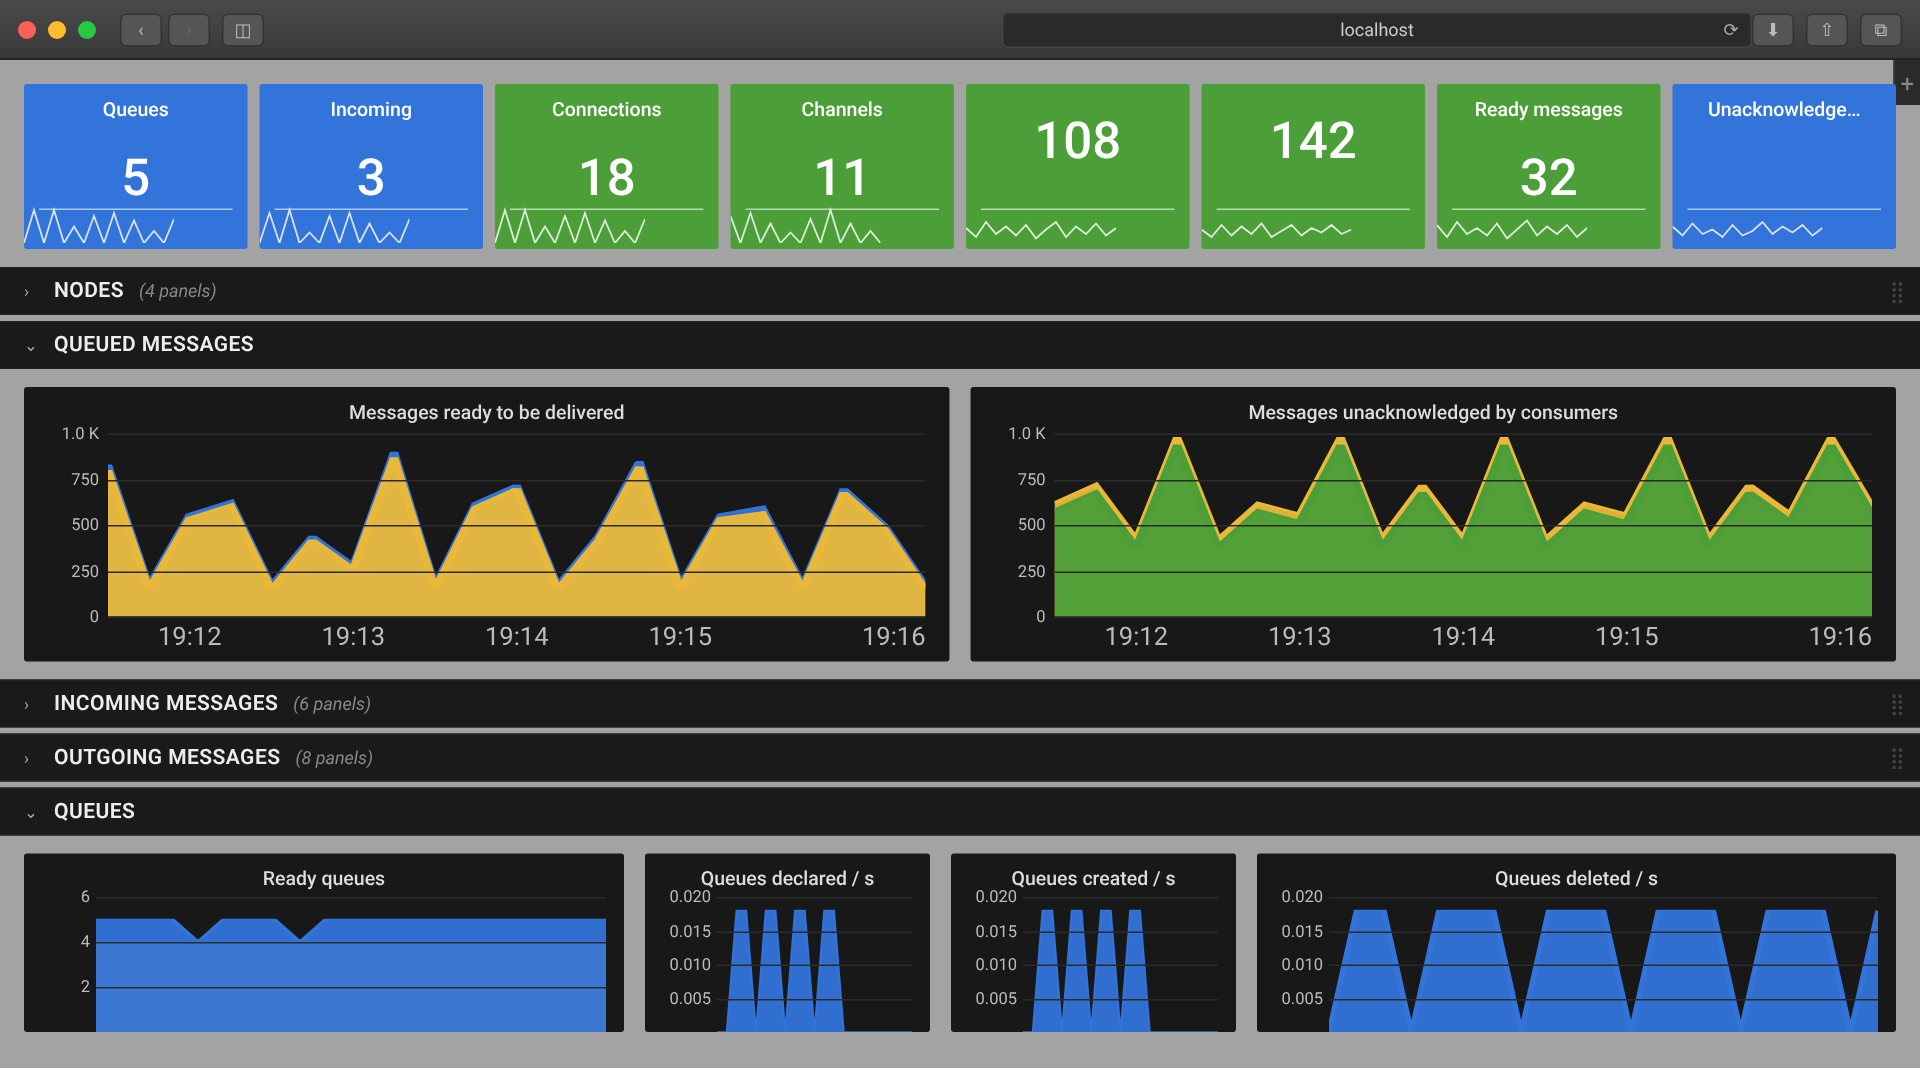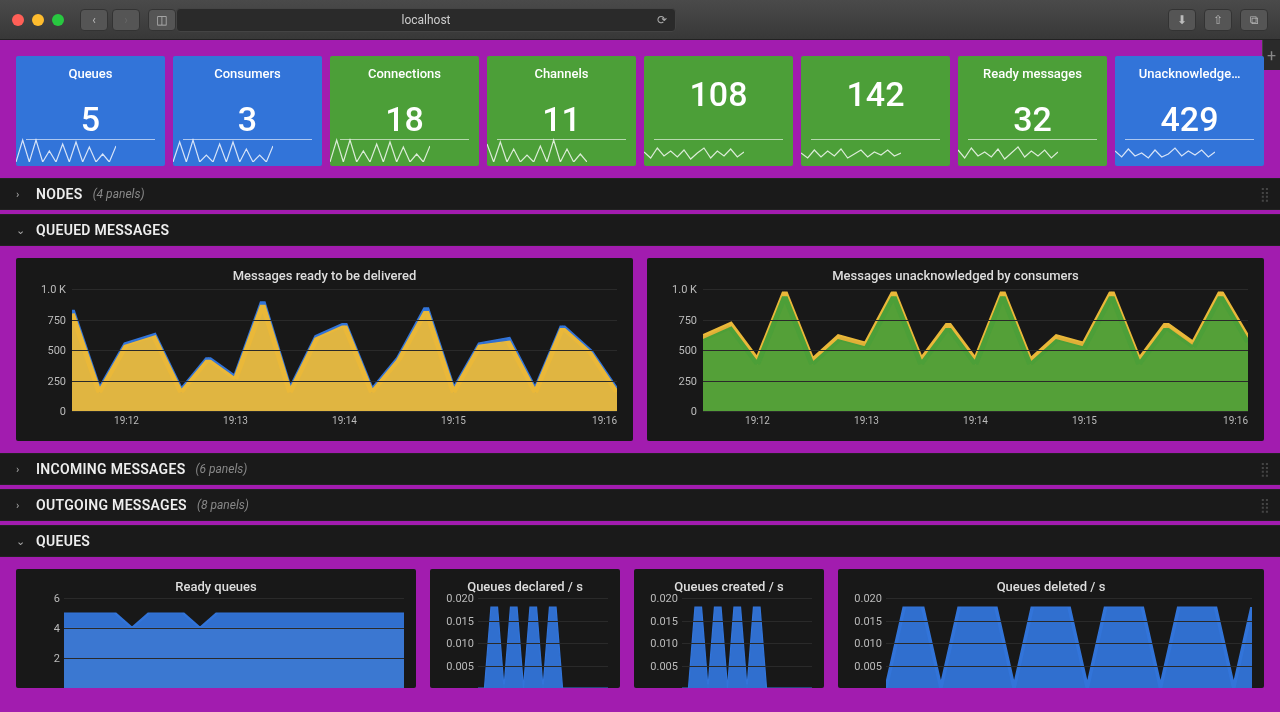--- a/index.html
+++ b/index.html
@@ -4,25 +4,25 @@
 <style>
   * { margin: 0; padding: 0; box-sizing: border-box; font-family: -apple-system, BlinkMacSystemFont, "Segoe UI", Roboto, "Helvetica Neue", sans-serif; }
   html, body { width: 1280px; height: 712px; background: #111; color: #ccc; overflow: hidden; }
   .titlebar { height: 40px; background: linear-gradient(#4a4a4a,#383838); display: flex; align-items: center; padding: 0 12px; border-bottom: 1px solid #222; }
   .traffic { display: flex; gap: 8px; }
   .dot { width: 12px; height: 12px; border-radius: 50%; }
   .red { background:#ff5f57; } .yellow { background:#febc2e; } .green { background:#28c840; }
   .nav-btns { display:flex; gap:4px; margin-left:16px; }
   .nav-btn, .tool-btn { background:#555; border:1px solid #333; border-radius:4px; width:28px; height:22px; display:flex; align-items:center; justify-content:center; color:#bbb; font-size:12px; }
   .nav-btn.dis { color:#666; }
-  .addr { flex:1; display:flex; justify-content:flex-start; }
+  .addr { flex:1; display:flex; justify-content:flex-end; }
   .addr-input { background:#2a2a2a; border:1px solid #444; border-radius:4px; height:24px; width:500px; color:#ccc; font-size:12px; text-align:center; display:flex; align-items:center; justify-content:center; position:relative; }
   .refresh { position:absolute; right:8px; top:4px; color:#aaa; }
   .right-tools { display:flex; gap:8px; }
-  .content { height: calc(712px - 40px); overflow:hidden; background:#a21caf; padding:0; }
+  .content { height: calc(712px - 40px); overflow:hidden; background:#a3a3a3; padding:0; }
   .cards { display:flex; gap:8px; padding:16px 16px 8px 16px; }
   .card { flex:1; height:110px; border-radius:2px; position:relative; overflow:hidden; }
   .card-title { text-align:center; color:#fff; font-size:13px; font-weight:500; padding-top:10px; white-space:nowrap; overflow:hidden; text-overflow:ellipsis; padding-left:6px; padding-right:6px; }
   .card-value { text-align:center; color:#fff; font-size:34px; font-weight:500; margin-top:18px; }
   .card-sp { position:absolute; bottom:4px; left:0; right:0; height:24px; }
   .card hr.sep { border:none; border-top:1px solid rgba(255,255,255,0.6); position:absolute; bottom:26px; left:10px; right:10px; }
   .blue { background:#3274d9; }
   .green {  }
   .cgreen { background:#4c9f38; }
   .row-hdr { display:flex; align-items:center; height:32px; padding:0 16px; background:#1a1a1a; border-top:1px solid #222; border-bottom:1px solid #222; margin-top:4px; position:relative; }
@@ -32,21 +32,21 @@
   .row-hdr .grip { position:absolute; right:8px; color:#444; font-size:14px; letter-spacing:2px; }
   .panels2 { display:flex; gap:14px; padding:12px 16px 8px 16px; }
   .panel { background:#181818; border-radius:2px; flex:1; padding:10px 8px 8px 8px; }
   .panel-title { text-align:center; color:#ddd; font-size:13px; font-weight:500; margin-bottom:6px; }
   .chart { position:relative; height:144px; }
   .y-axis { position:absolute; left:0; top:0; bottom:22px; width:48px; }
   .y-lbl { position:absolute; right:6px; font-size:11px; color:#bbb; transform:translateY(-50%); }
   .plot { position:absolute; left:48px; right:8px; top:0; bottom:22px; }
   .gridline { position:absolute; left:0; right:0; border-top:1px solid #2a2a2a; }
   .x-axis { position:absolute; left:48px; right:8px; bottom:0; height:18px; }
-  .x-lbl { position:absolute; font-size:10px; color:#bbb; transform:translateX(-50%); }
+  .x-lbl { position:absolute; font-size:17px; color:#bbb; transform:translateX(-50%); }
   svg { display:block; }
   .queues-row { display:flex; gap:14px; padding:12px 16px 0 16px; }
   .qpanel { background:#181818; border-radius:2px; padding:10px 8px 0 8px; overflow:hidden; }
   .qpanel .panel-title { margin-bottom:4px; }
   .qchart { position:relative; height:90px; }
   .qy { position:absolute; left:0; top:0; bottom:0; width:40px; }
   .qy .y-lbl { right:4px; }
   .qplot { position:absolute; left:40px; right:4px; top:0; bottom:0; }
   .sparkline { stroke:#fff; stroke-width:1.2; fill:none; opacity:0.8; }
   .tabedge { position:absolute; top:40px; right:0; width:18px; height:30px; background:#2a2a2a; color:#888; display:flex; align-items:center; justify-content:center; font-size:16px; border-left:1px solid #444; }
@@ -92,21 +92,21 @@
   <div class="cards" id="cards">
       <div class="card blue">
         <div class="card-title">Queues</div>
         <div class="card-value">5</div>
         <hr class="sep">
         <svg class="card-sp" viewBox="0 0 100 24" preserveAspectRatio="none">
           <polyline points="0,24 6.666666666666667,2 13.333333333333334,24 20,2 26.666666666666668,24 33.33333333333333,13 40,24 46.666666666666664,6 53.333333333333336,24 60,4 66.66666666666666,24 73.33333333333333,9 80,24 86.66666666666667,16 93.33333333333333,24 100,8" class="sparkline"></polyline>
         </svg>
       </div>
       <div class="card blue">
-        <div class="card-title">Consumers</div>
+        <div class="card-title">Incoming</div>
         <div class="card-value">3</div>
         <hr class="sep">
         <svg class="card-sp" viewBox="0 0 100 24" preserveAspectRatio="none">
           <polyline points="0,24 6.666666666666667,4 13.333333333333334,24 20,2 26.666666666666668,24 33.33333333333333,17 40,24 46.666666666666664,6 53.333333333333336,24 60,4 66.66666666666666,24 73.33333333333333,11 80,24 86.66666666666667,17 93.33333333333333,24 100,8" class="sparkline"></polyline>
         </svg>
       </div>
       <div class="card cgreen">
         <div class="card-title">Connections</div>
         <div class="card-value">18</div>
         <hr class="sep">
@@ -139,21 +139,20 @@
       <div class="card cgreen">
         <div class="card-title">Ready messages</div>
         <div class="card-value">32</div>
         <hr class="sep">
         <svg class="card-sp" viewBox="0 0 100 24" preserveAspectRatio="none">
           <polyline points="0,12 6.666666666666667,20 13.333333333333334,10 20,18 26.666666666666668,14 33.33333333333333,19 40,11 46.666666666666664,21 53.333333333333336,15 60,9 66.66666666666666,19 73.33333333333333,13 80,18 86.66666666666667,12 93.33333333333333,20 100,14" class="sparkline"></polyline>
         </svg>
       </div>
       <div class="card blue">
         <div class="card-title">Unacknowledge…</div>
-        <div class="card-value">429</div>
         <hr class="sep">
         <svg class="card-sp" viewBox="0 0 100 24" preserveAspectRatio="none">
           <polyline points="0,13 6.666666666666667,19 13.333333333333334,11 20,18 26.666666666666668,15 33.33333333333333,20 40,12 46.666666666666664,19 53.333333333333336,16 60,10 66.66666666666666,18 73.33333333333333,13 80,17 86.66666666666667,12 93.33333333333333,19 100,14" class="sparkline"></polyline>
         </svg>
       </div>
     </div>
 
   <div class="row-hdr">
     <span class="chev">›</span>
     <span class="ttl">NODES</span>

